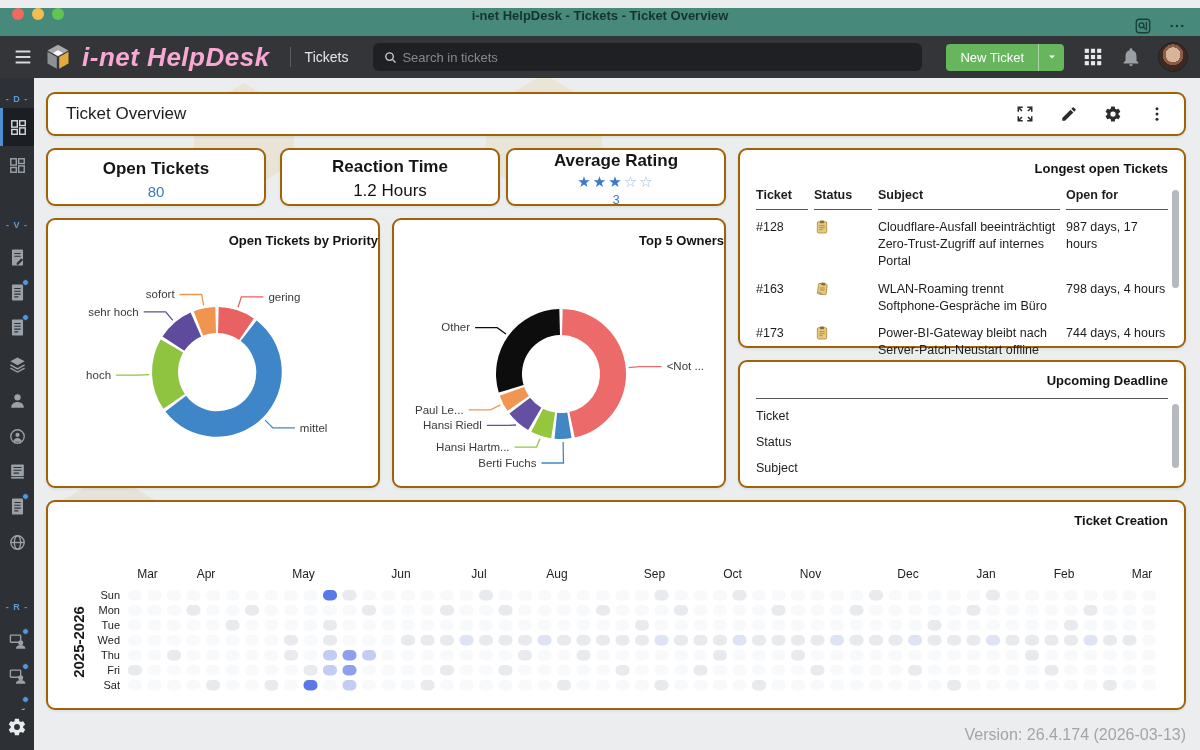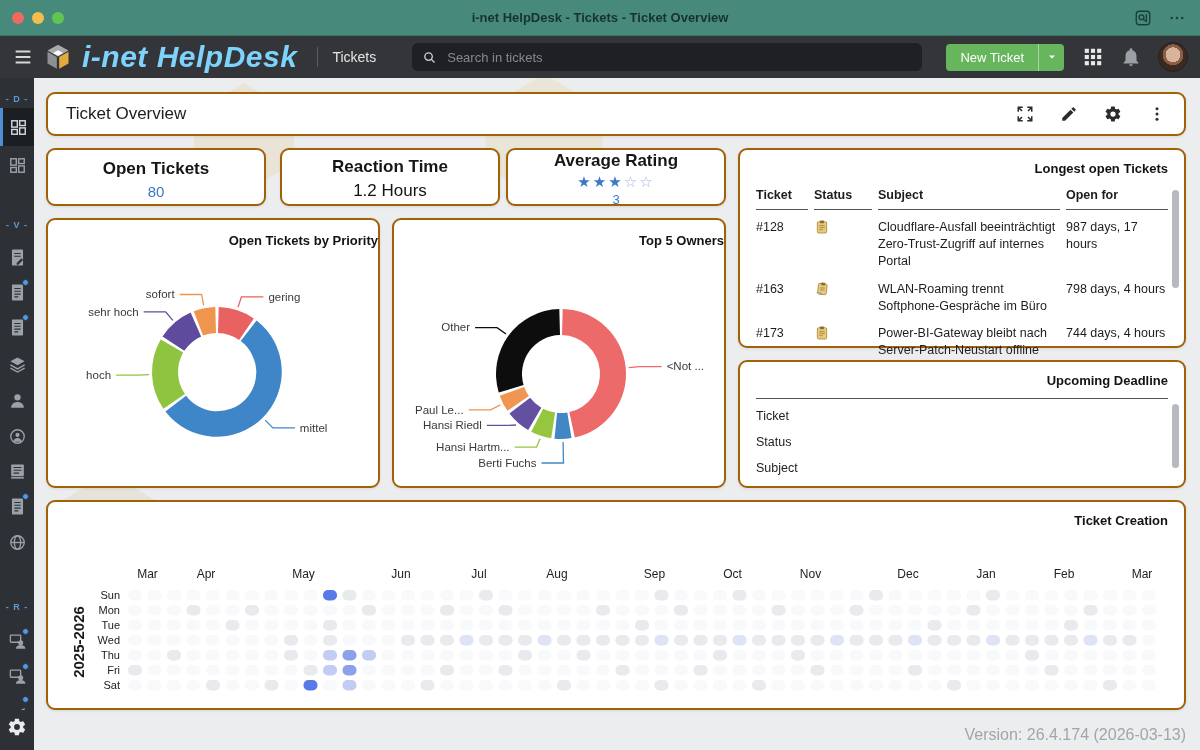--- a/index.html
+++ b/index.html
@@ -1,35 +1,35 @@
 <!DOCTYPE html>
 <html><head>
 <meta charset="utf-8">
 <style>
   * { margin:0; padding:0; box-sizing:border-box; }
   html,body { width:1200px; height:750px; overflow:hidden; font-family:"Liberation Sans",sans-serif; }
   .app { position:relative; width:1200px; height:750px; background:#ecedef; }
 
   
-  .titlebar { position:absolute; left:0; top:0; width:1200px; height:36px; background:#478a7c; display:flex; align-items:center; border-bottom:1px solid #3a7265; }
+  .titlebar { position:absolute; left:0; top:8px; width:1200px; height:36px; background:#478a7c; display:flex; border-bottom:1px solid #3a7265; }
   .traffic { display:flex; gap:8px; margin-left:12px; }
   .light { width:12px; height:12px; border-radius:50%; }
   .light.red{ background:#ee6a5f; } .light.yellow{ background:#f5bd4f; } .light.green{ background:#61c554; }
   .win-title { position:absolute; left:0; right:0; text-align:center; font-size:13px; color:#16332c; font-weight:bold; pointer-events:none; }
   .tb-icons { position:absolute; right:14px; top:0; height:36px; display:flex; align-items:center; gap:16px; color:#174038; }
   .tb-icons svg { width:18px; height:18px; }
 
   
   .header { position:absolute; left:0; top:36px; width:1200px; height:42px; background:#343539; display:flex; align-items:center; padding:0 12px; gap:10px; }
   .hamburger { color:#d6d8da; width:22px; height:22px; cursor:pointer; flex:none; }
   .logo { width:28px; height:28px; flex:none; }
-  .brand { color:#7dd3fc; font-size:30px; font-weight:bold; font-style:italic; letter-spacing:.5px; white-space:nowrap; }
+  .brand { color:#f9a8d4; font-size:26px; font-weight:bold; font-style:italic; letter-spacing:.5px; white-space:nowrap; }
   .nav-divider { width:1px; height:20px; background:#5a5c60; margin:0 4px 0 10px; }
   .nav-item { color:#e4e5e7; font-size:14px; cursor:pointer; }
-  .searchbar { flex:1; height:28px; background:#1f2024; border-radius:6px; display:flex; align-items:center; padding:0 10px; gap:10px; margin:0 14px 0 26px; }
+  .searchbar { flex:1; height:28px; background:#1f2024; border-radius:6px; display:flex; align-items:center; padding:0 10px; gap:4px; margin:0 14px 0 15px; }
   .searchbar svg { width:15px; height:15px; color:#c9ccd1; flex:none; }
   .searchbar input { flex:1; background:transparent; border:none; outline:none; color:#d8dadd; font-size:13px; font-family:"Liberation Sans",sans-serif; }
   .searchbar input::placeholder { color:#85888e; }
   .newticket { display:flex; height:27px; border-radius:4px; overflow:hidden; cursor:pointer; flex:none; }
   .newticket .main { background:#67b55c; color:#fff; font-size:13px; display:flex; align-items:center; padding:0 14px; }
   .newticket .caret { background:#67b55c; border-left:1px solid rgba(255,255,255,.45); width:26px; display:flex; align-items:center; justify-content:center; color:#fff; }
   .newticket .caret svg{ width:12px; height:12px; }
   .hdr-icon { width:22px; height:22px; color:#e7e9eb; cursor:pointer; flex:none; }
   .hdr-icon.bell { color:#9aa0a6; }
   .avatar { width:30px; height:30px; border-radius:50%; flex:none; cursor:pointer; border:1px solid #222;

